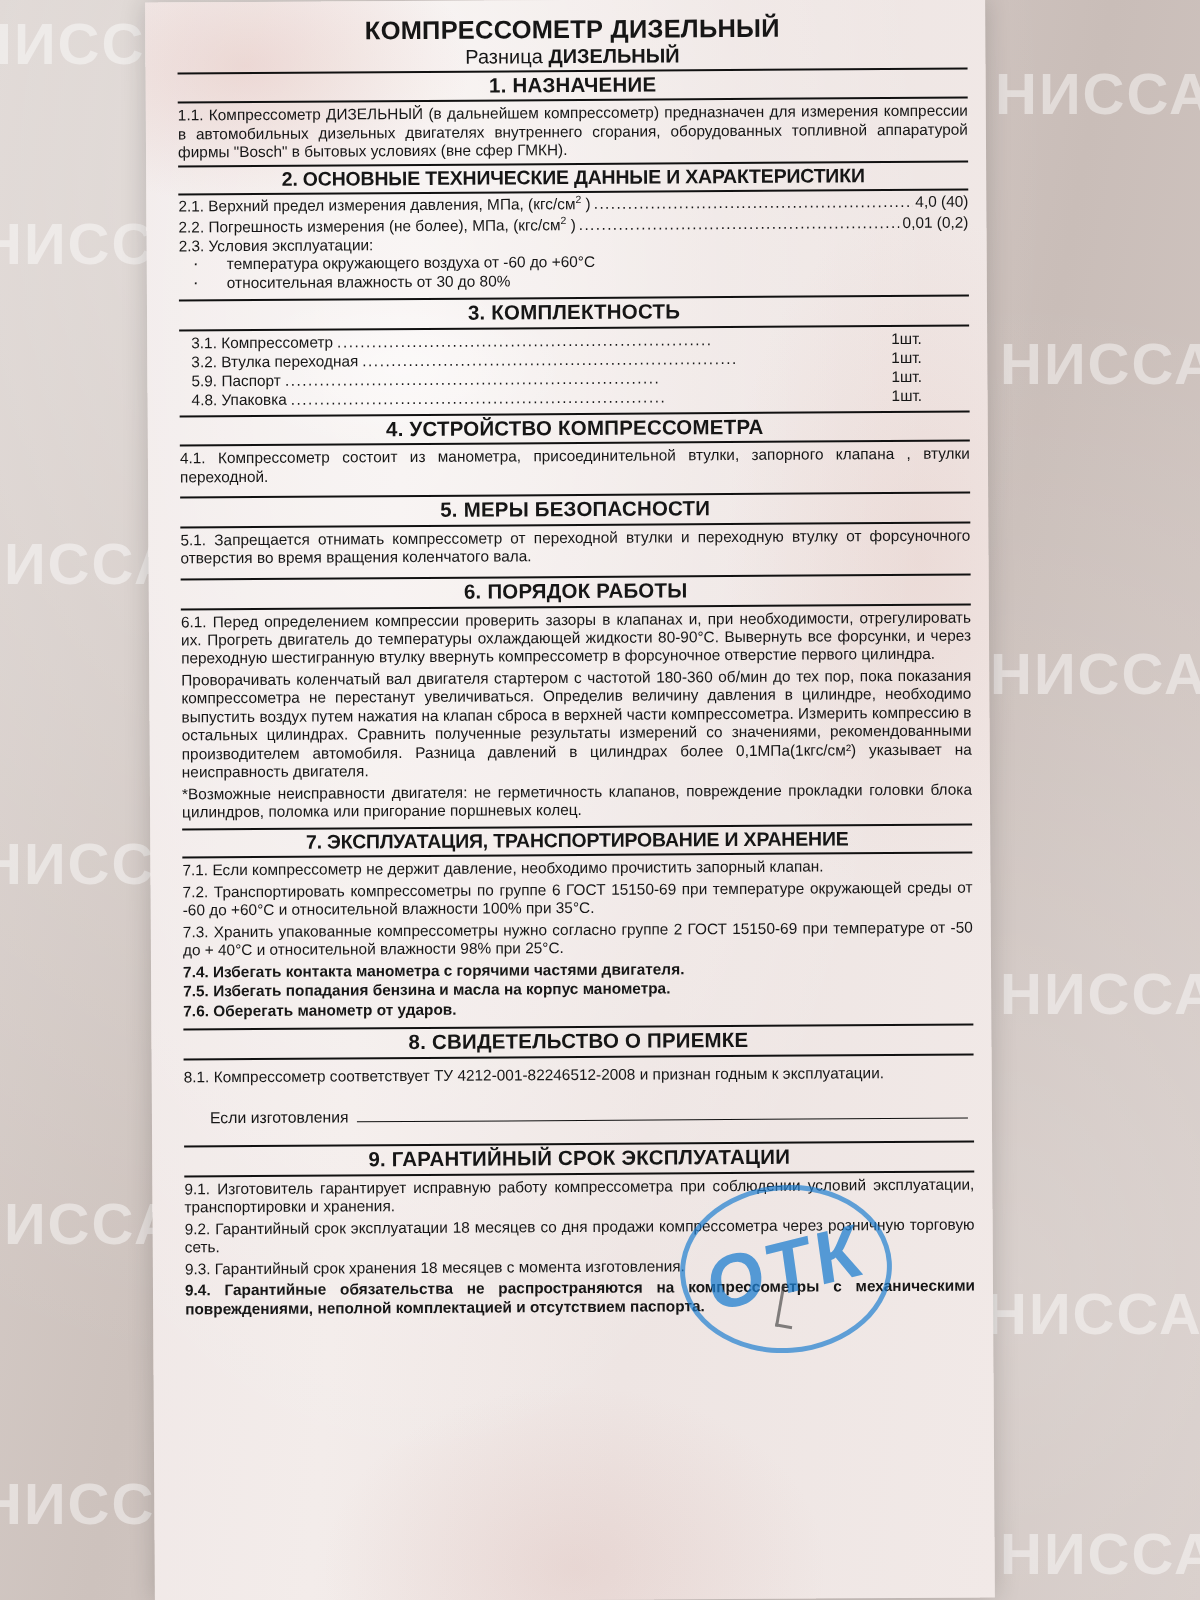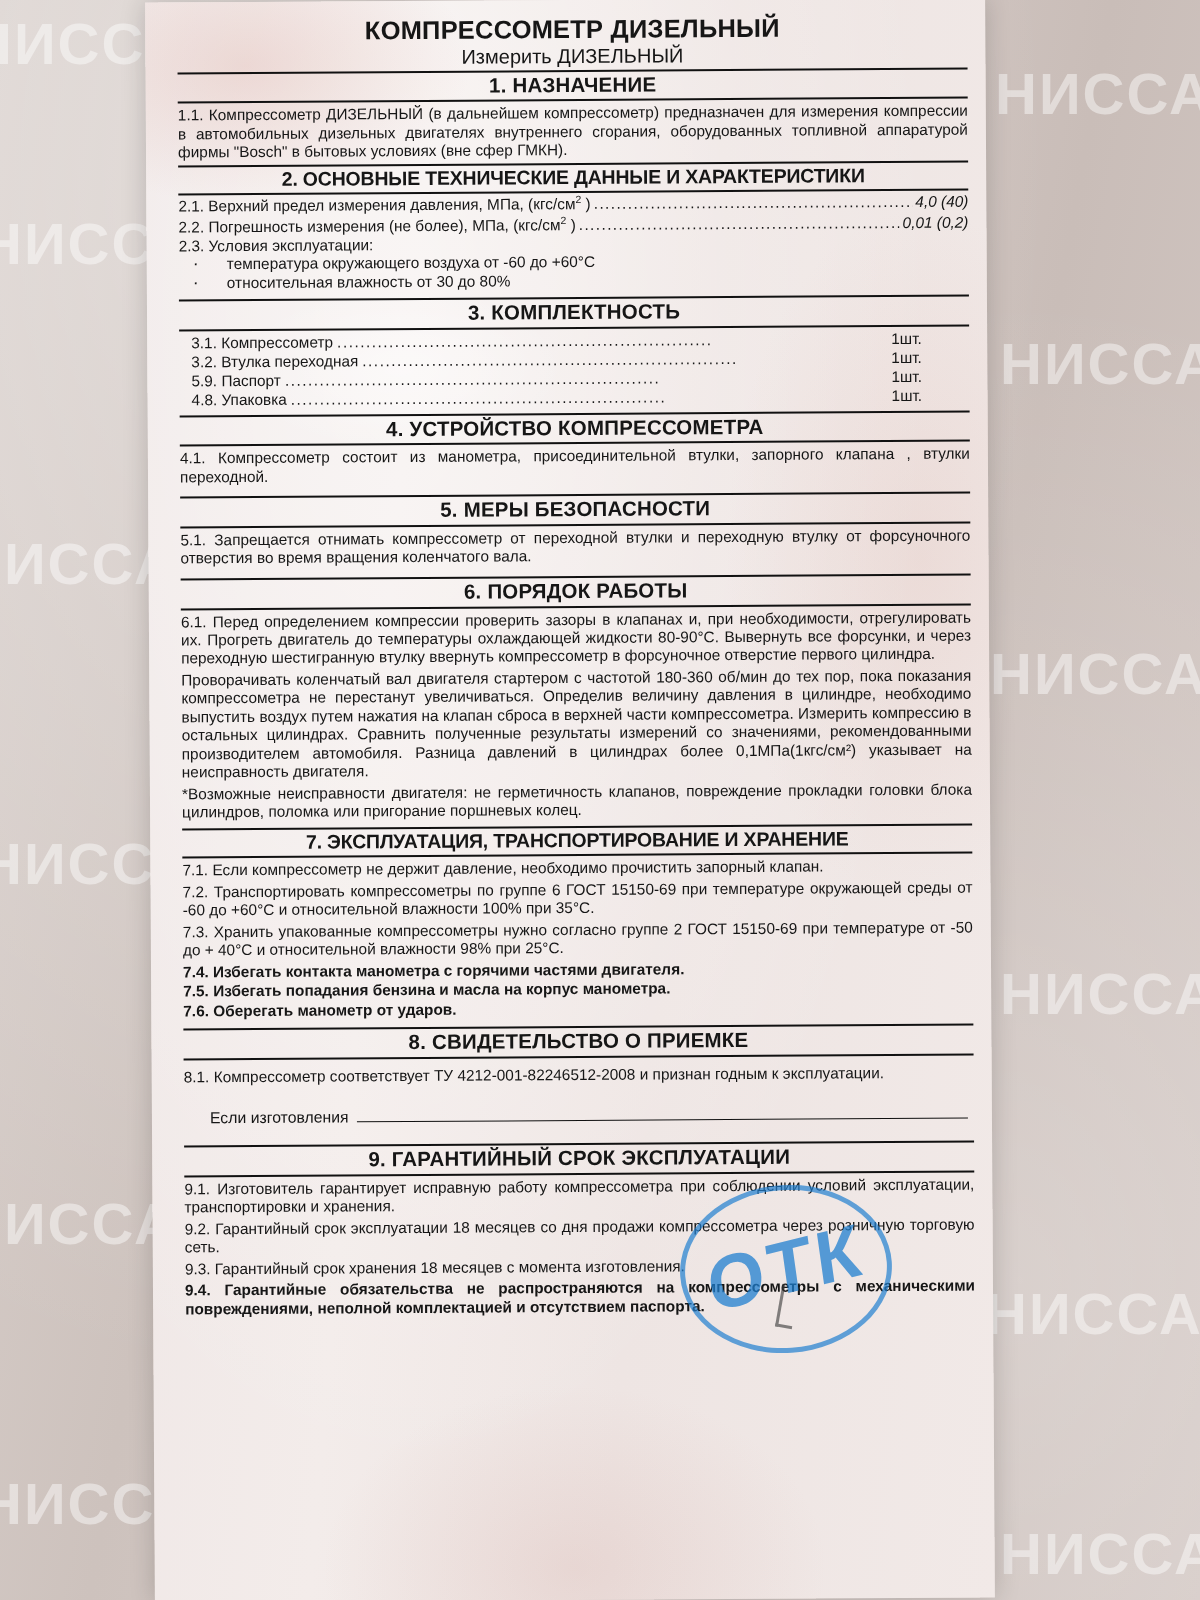--- a/index.html
+++ b/index.html
@@ -87,21 +87,21 @@
     line-height: 1.05;
     margin-top: 8px;
   }
   .doc-subtitle {
     text-align: center;
     font-size: 20px;
     line-height: 1.1;
     margin-top: 2px;
     margin-bottom: 2px;
   }
-  .doc-subtitle b { font-weight: normal; }
+  .doc-subtitle b { font-weight: bold; }
 
   .rule {
     border-top: 2px solid #111;
     margin: 3px 0 0 0;
   }
 
   h2.section {
     text-align: center;
     font-size: 20.5px;
     font-weight: bold;
@@ -167,21 +167,21 @@
     line-height: 1.25;
   }
   .spec-label { white-space: nowrap; }
   .spec-dots {
     flex: 1;
     margin: 0 3px;
     overflow: hidden;
     white-space: nowrap;
     letter-spacing: 1.4px;
   }
-  .spec-val { white-space: nowrap; font-style: italic; }
+  .spec-val { white-space: nowrap; }
 
   sup { font-size: 0.68em; vertical-align: super; }
 
   .date-line {
     display: flex;
     align-items: baseline;
     font-size: 15.8px;
     margin: 22px 0 18px 26px;
   }
   .date-line .ln {
@@ -255,21 +255,21 @@
 </div>
 
 <div class="sheet">
   <div class="sheet-stain"></div>
 </div>
 
 <div class="content">
   <div class="inner">
 
     <div class="doc-title">КОМПРЕССОМЕТР ДИЗЕЛЬНЫЙ</div>
-    <div class="doc-subtitle"><span>Измерить </span><b>ДИЗЕЛЬНЫЙ</b></div>
+    <div class="doc-subtitle"><span>Разница </span><b>ДИЗЕЛЬНЫЙ</b></div>
 
     <div class="rule"></div>
     <h2 class="section">1. НАЗНАЧЕНИЕ</h2>
     <div class="rule"></div>
     <p class="para">1.1. Компрессометр ДИЗЕЛЬНЫЙ (в дальнейшем компрессометр) предназначен для измерения компрессии в автомобильных дизельных двигателях внутреннего сгорания, оборудованных топливной аппаратурой фирмы "Bosch" в бытовых условиях (вне сфер ГМКН).</p>
 
     <div class="rule"></div>
     <h2 class="section wide">2. ОСНОВНЫЕ ТЕХНИЧЕСКИЕ ДАННЫЕ И ХАРАКТЕРИСТИКИ</h2>
     <div class="rule"></div>
 

